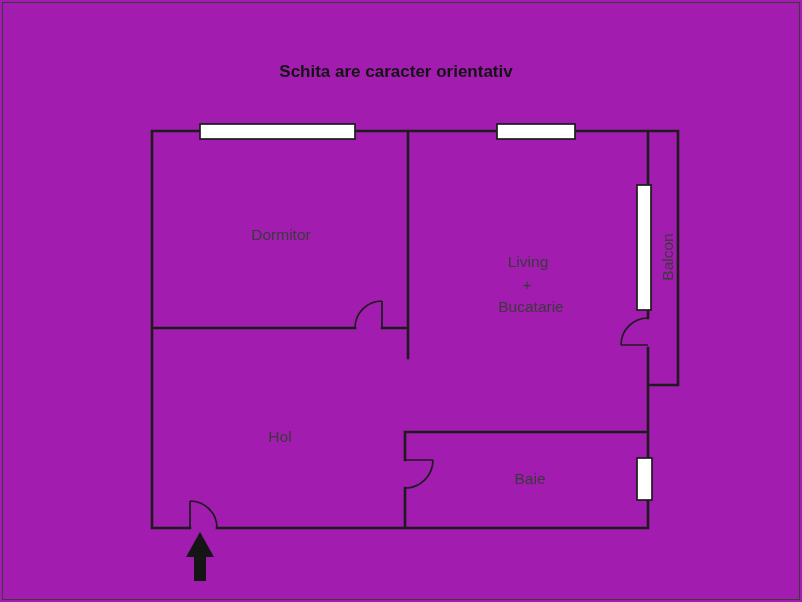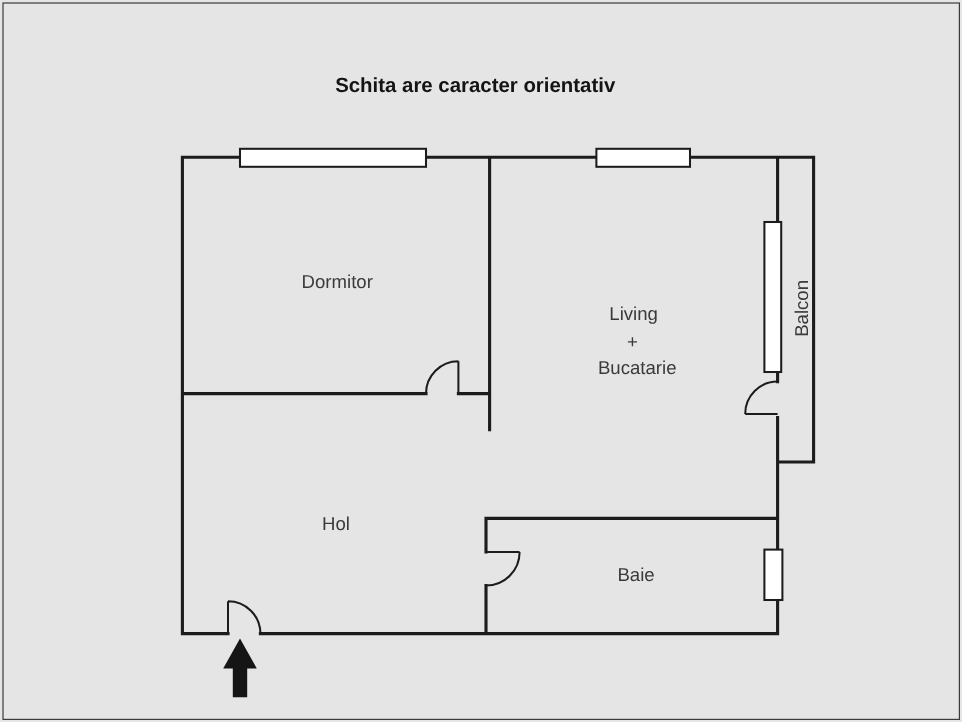--- a/index.html
+++ b/index.html
@@ -4,21 +4,21 @@
 <style>
   html, body {
     margin: 0;
     padding: 0;
     background: #ffffff;
   }
   .page {
     position: relative;
     width: 802px;
     height: 602px;
-    background: #e5e5e5;
+    background: #a21caf;
     font-family: "Liberation Sans", sans-serif;
     overflow: hidden;
   }
   .frame {
     position: absolute;
     inset: 2px;
     border: 1px solid #3a3a3a;
     pointer-events: none;
   }
   .plan-svg {

